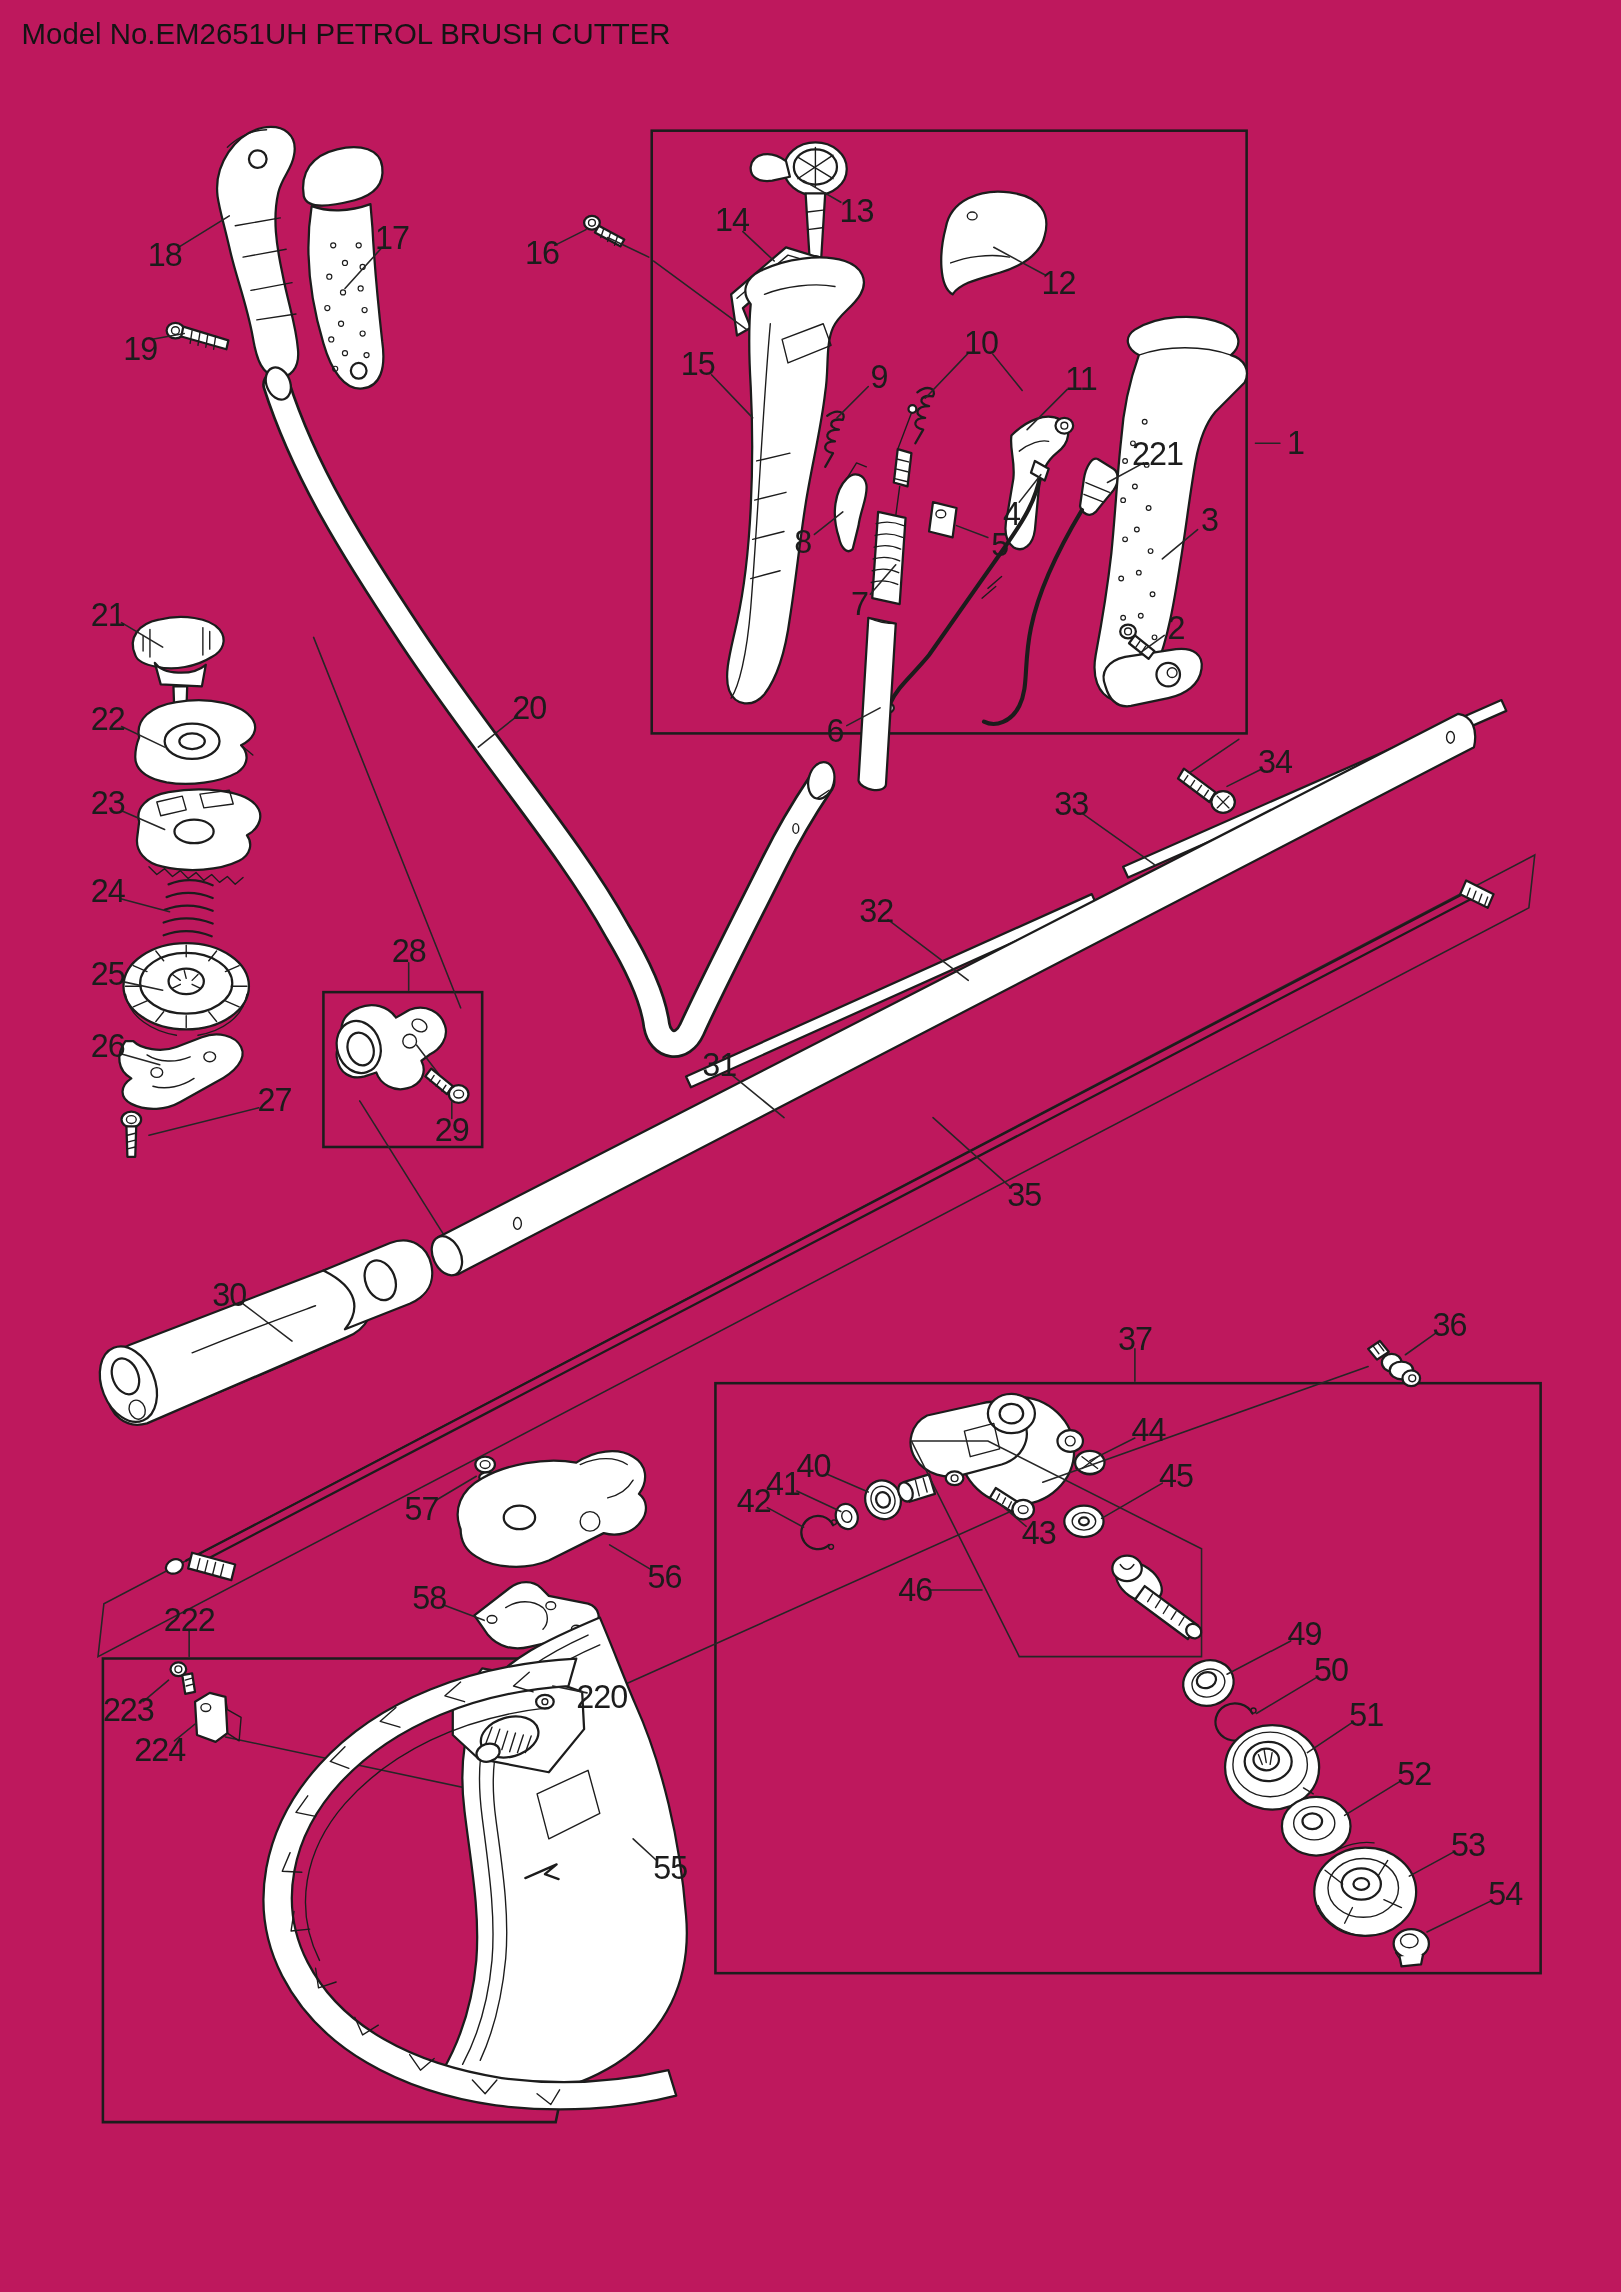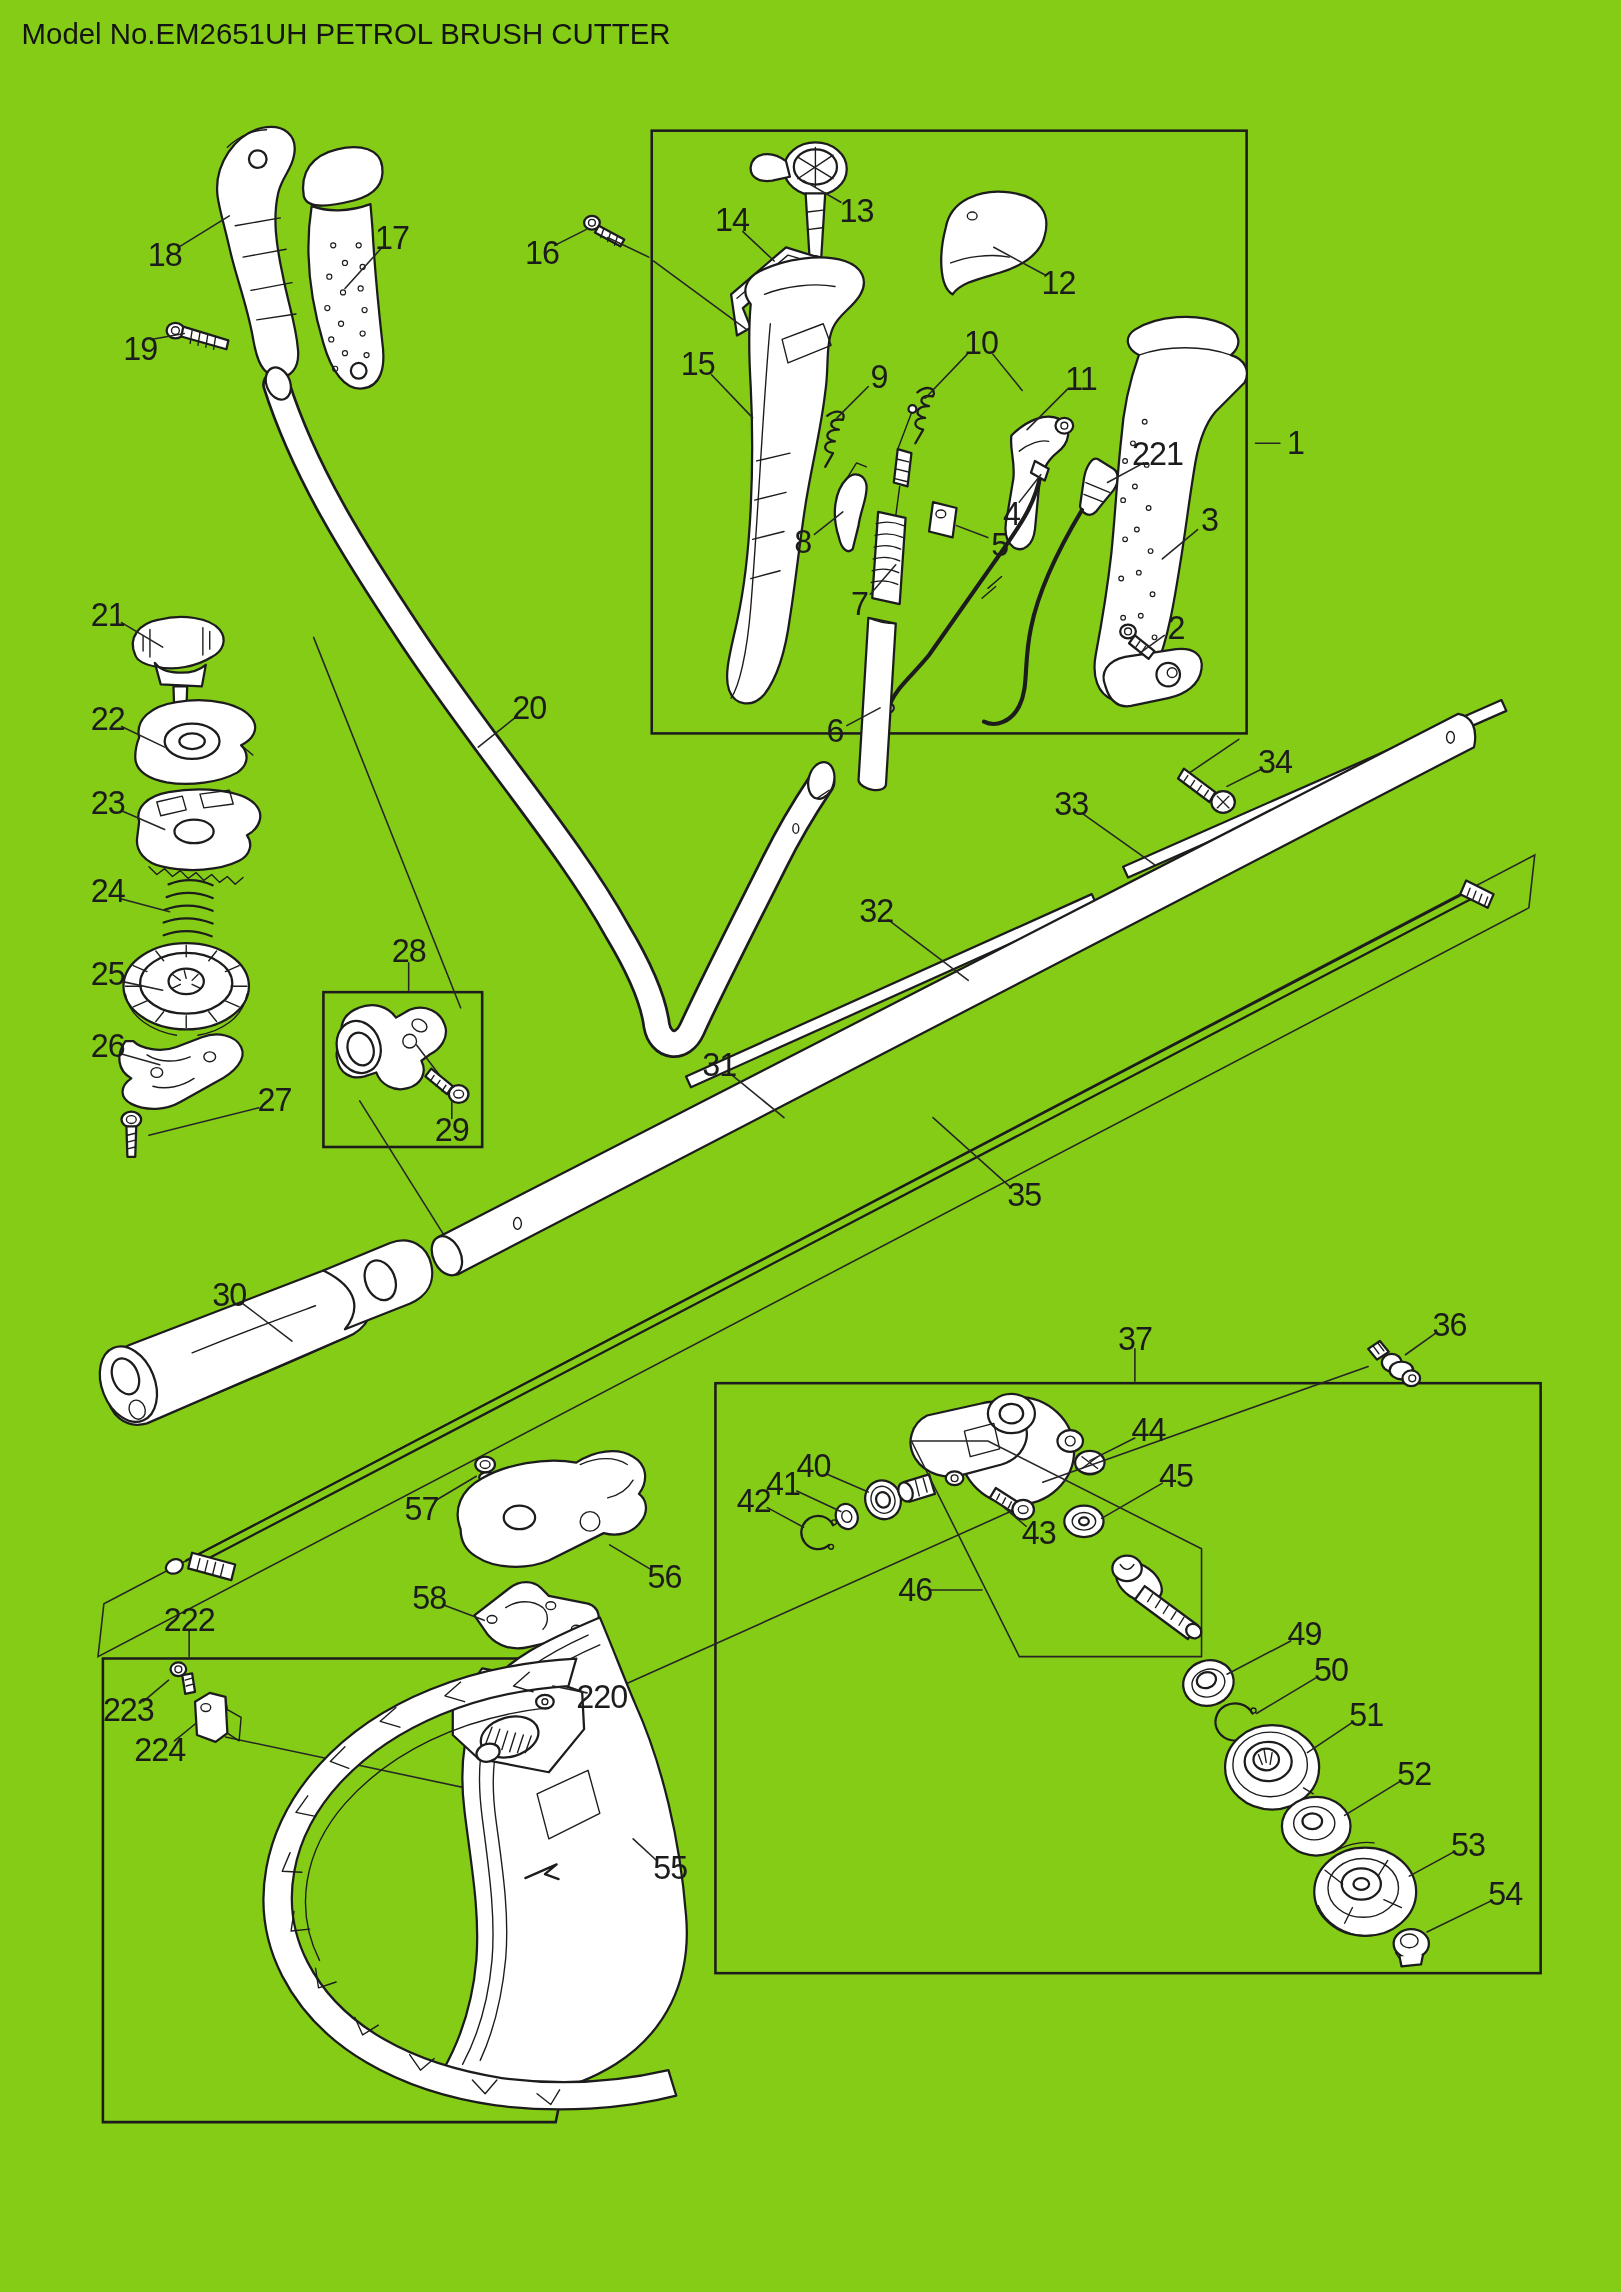--- a/index.html
+++ b/index.html
@@ -1,16 +1,16 @@
 <!DOCTYPE html>
 <html><head>
 <meta charset="utf-8">
 <style>
   html,body{margin:0;padding:0;background:#ffffff;}
-  .page{position:relative;width:1621px;height:2293px;background:#84cc16;overflow:hidden;}
+  .page{position:relative;width:1621px;height:2293px;background:#be185d;overflow:hidden;}
   svg{position:absolute;left:0;top:0;}
   .title-text{font-family:"Liberation Sans",sans-serif;font-size:30px;fill:#141414;letter-spacing:0px;}
   .callout{font-family:"Liberation Sans",sans-serif;font-size:33px;fill:#1c1c1c;text-anchor:middle;dominant-baseline:central;letter-spacing:-1px;}
   .ln{fill:none;stroke:#1c1c1c;stroke-width:2.3;stroke-linecap:round;stroke-linejoin:round;}
   .fw{fill:#ffffff;stroke:#1c1c1c;stroke-width:2.3;stroke-linejoin:round;stroke-linecap:round;}
   .thin{stroke-width:1.4;}
   .ld{stroke:#262626;stroke-width:1.6;stroke-linecap:round;}
   .box{fill:none;stroke:#1c1c1c;stroke-width:2.6;}
   .dot{fill:none;stroke:#1c1c1c;stroke-width:1.2;}
   .tubeO{fill:none;stroke:#1c1c1c;stroke-width:29;stroke-linecap:round;}

